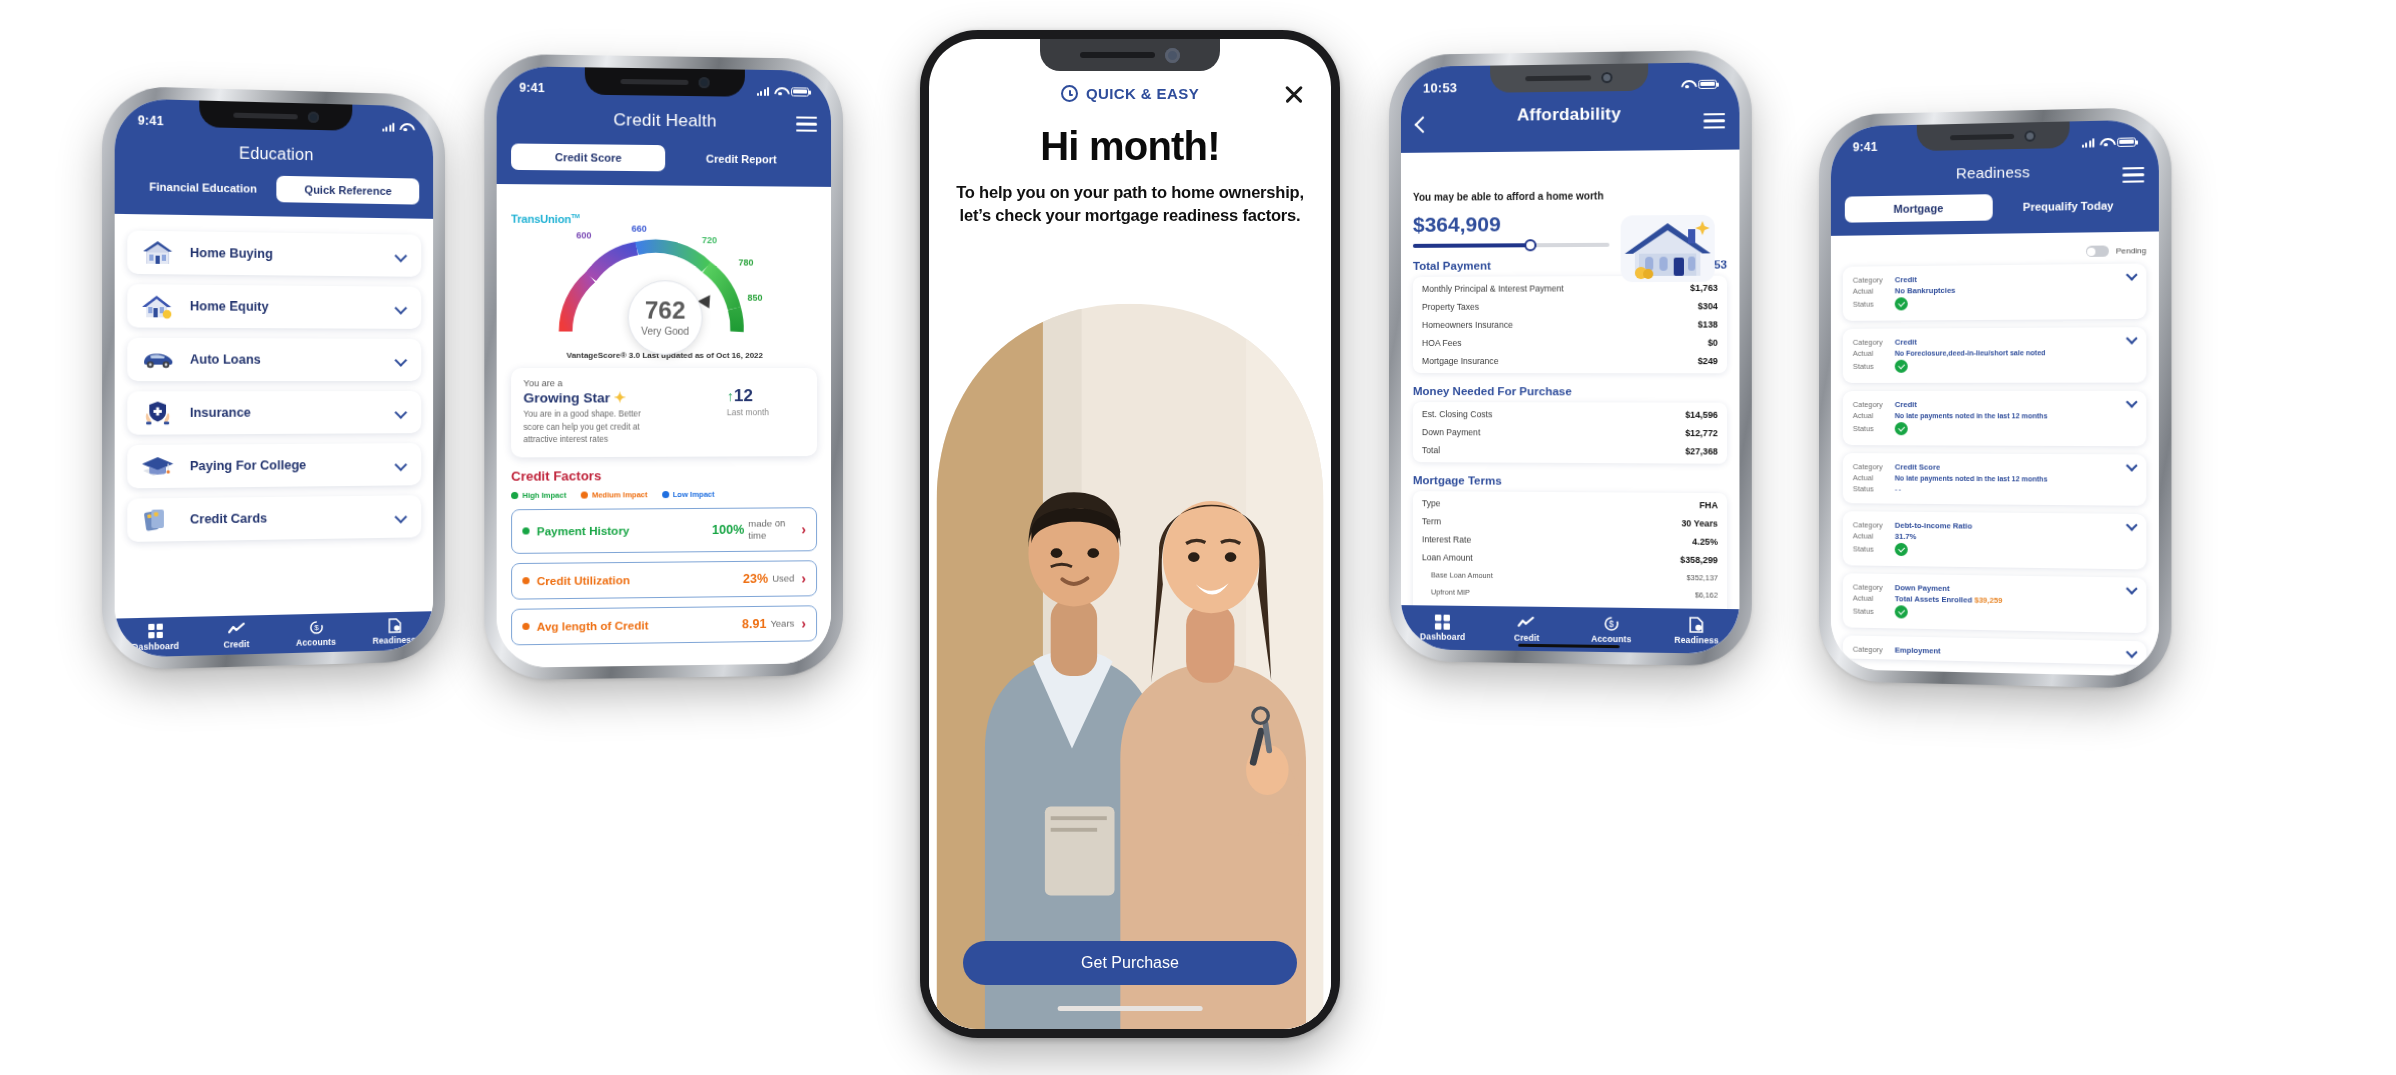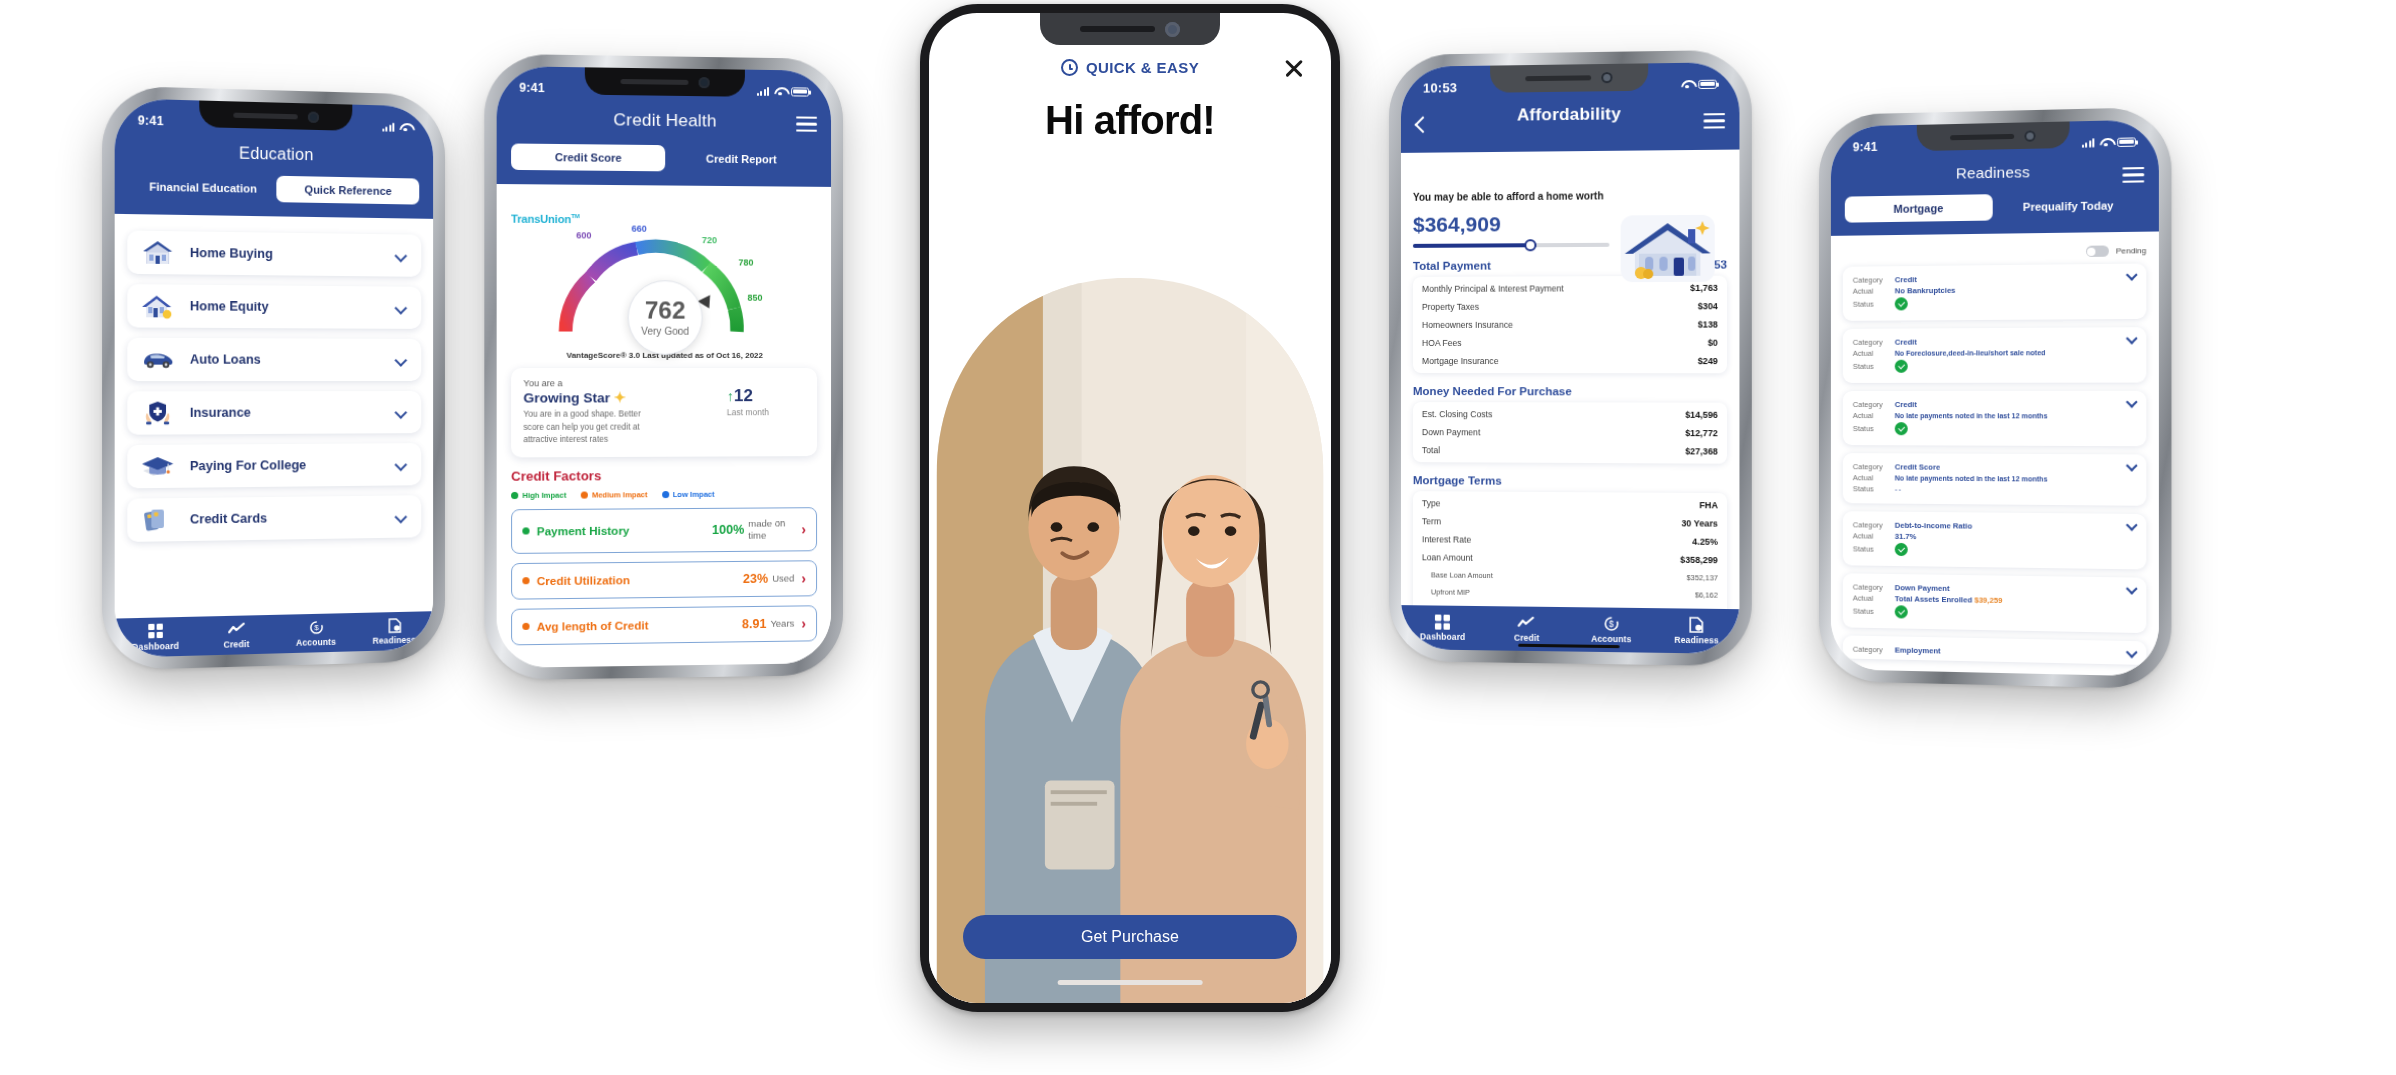--- a/index.html
+++ b/index.html
@@ -124,21 +124,21 @@
   .cf-legend span { display:flex; align-items:center; gap:4px; }
   .dot { width:7px; height:7px; border-radius:50%; display:inline-block; }
   .cf-row { display:flex; align-items:center; border:1px solid #7fa5d6; border-radius:8px;
             padding:9px 10px; margin-bottom:9px; min-height:34px; }
   .cf-name { flex:1; font-size:11.5px; font-weight:bold; display:flex; align-items:center; gap:7px; }
   .cf-val { font-size:12.5px; font-weight:bold; }
   .cf-unit { font-size:9.5px; color:#6a6a6a; margin-left:4px; }
   .cf-chev { margin-left:7px; color:#c0253c; font-size:14px; font-weight:bold; }
 
   
-  #p3 { left:920px; top:4px; width:420px; height:1008px; }
+  #p3 { left:920px; top:30px; width:420px; height:1008px; }
   #p3 .screen { border-radius:48px; }
   #p3 .notch { width:180px; height:32px; background:#3a3c40; }
   .p3-top { position:relative; padding:46px 26px 0; text-align:center; }
   .quick { display:flex; align-items:center; justify-content:center; gap:8px;
            color:#2f4d9b; font-size:15px; font-weight:bold; letter-spacing:.4px; }
   .clock-ico { width:17px; height:17px; border:2px solid #2f4d9b; border-radius:50%; position:relative; }
   .clock-ico::before{content:"";position:absolute;left:6px;top:3px;width:1.7px;height:5px;background:#2f4d9b;border-radius:1px;}
   .clock-ico::after{content:"";position:absolute;left:6.5px;top:7px;width:4px;height:1.7px;background:#2f4d9b;border-radius:1px;}
   .closeX { position:absolute; right:26px; top:44px; width:22px; height:22px; cursor:pointer; }
   .closeX::before,.closeX::after{content:"";position:absolute;left:0;top:10px;width:22px;height:2.6px;background:#1b1b1b;border-radius:2px;}
@@ -522,21 +522,22 @@
         <div class="spk" style="height:6px;background:#1a1b1e"></div>
         <div class="cam" style="width:15px;height:15px;background:#4a5568;box-shadow:inset 0 0 0 3px #585f6d"></div>
       </div>
 
       <div class="p3-top">
         <div class="quick">
           <span class="clock-ico"></span>
           <span>QUICK &amp; EASY</span>
         </div>
         <div class="closeX"></div>
-        <div class="hi">Hi afford!</div>
+        <div class="hi">Hi month!</div>
+        <div class="hi-sub">To help you on your path to home ownership, let’s check your mortgage readiness factors.</div>
       </div>
 
       <div class="photo">
         <svg width="100%" height="100%" viewBox="0 0 420 760" preserveAspectRatio="xMidYMid slice">
           <defs>
             <clipPath id="arch">
                 <path d="M210 10 C330 10 410 95 410 215 L410 760 L10 760 L10 215 C10 95 90 10 210 10 Z"></path>
               </clipPath>
           </defs>
           <rect width="420" height="760" fill="#ffffff"></rect>

